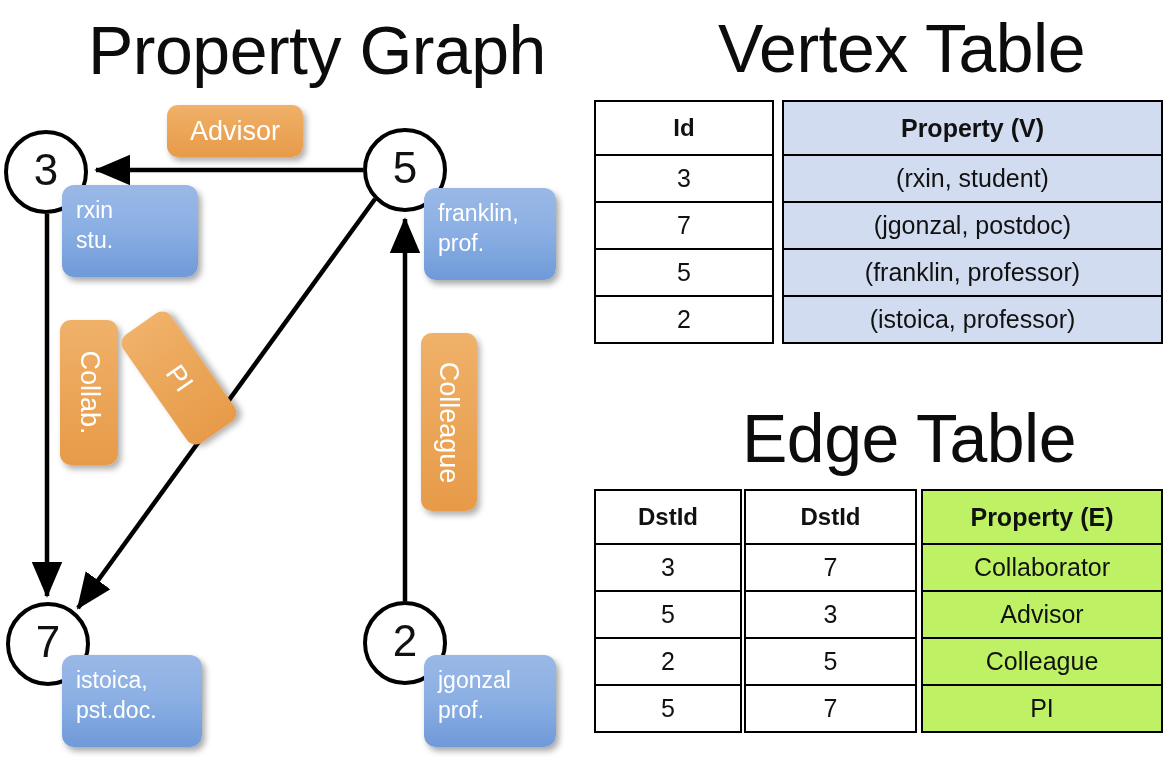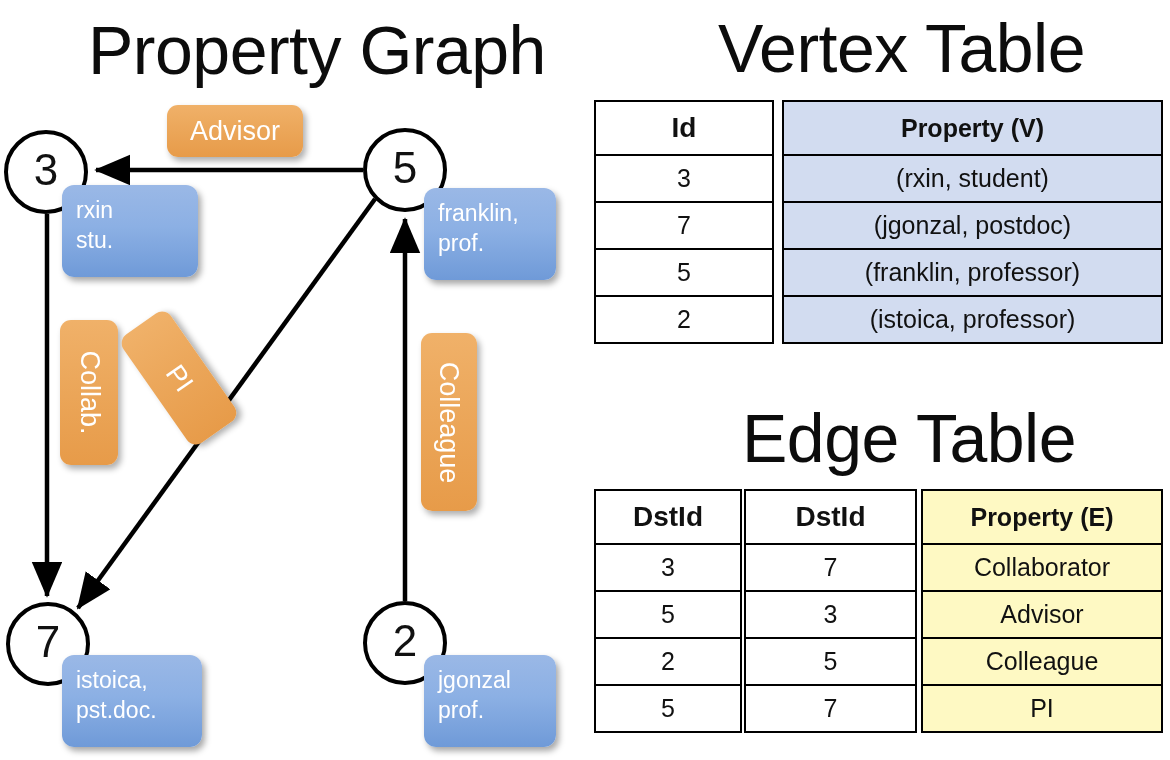--- a/index.html
+++ b/index.html
@@ -132,25 +132,25 @@
     border: 2px solid #000;
     text-align: center;
     font-weight: 400;
     font-size: 25px;
     padding: 0;
     height: 45px;
     color: #111;
   }
   .tbl th {
     font-weight: 700;
-    font-size: 28px;
+    font-size: 24px;
     height: 52px;
   }
   .cell-blue  { background: #d2dcf0; }
-  .cell-peach { background: #fef9c3; }
+  .cell-peach { background: #bef264; }
 
   #vertex-id-table    { left: 594px;  top: 100px; width: 180px; }
   #vertex-prop-table  { left: 782px;  top: 100px; width: 381px; padding-left: 48px; }
   #edge-src-table     { left: 594px;  top: 489px; width: 148px; }
   #edge-dst-table     { left: 744px;  top: 489px; width: 173px; padding-left: 27px; }
   #edge-prop-table    { left: 921px;  top: 489px; width: 242px; }
 
   #vertex-prop-table th, #vertex-prop-table td,
   #edge-prop-table th, #edge-prop-table td { font-size: 25px; }
 </style>

